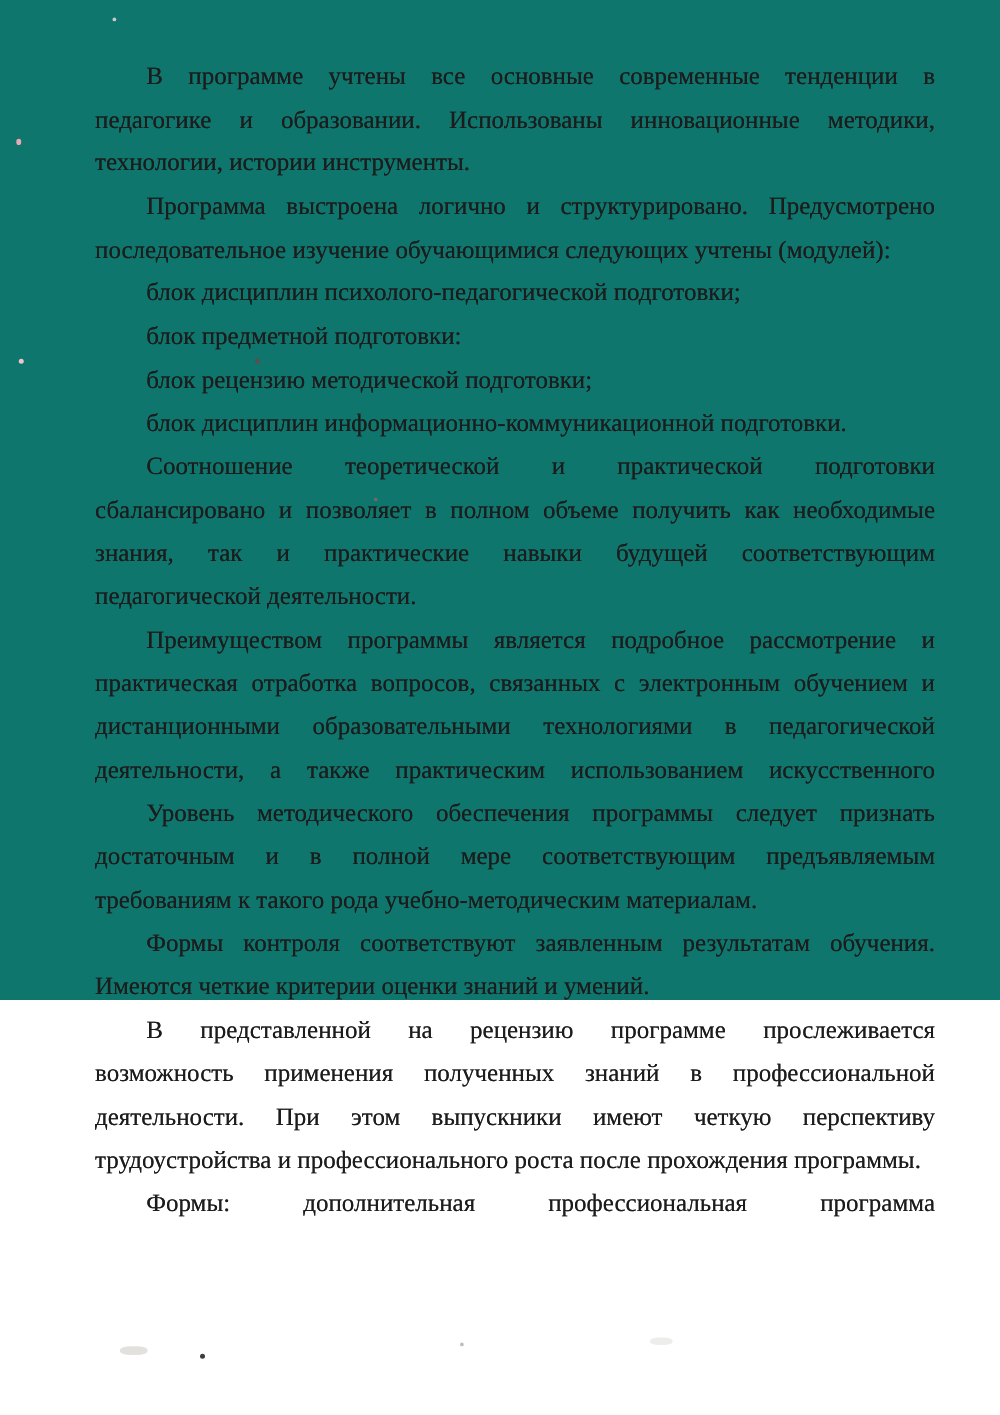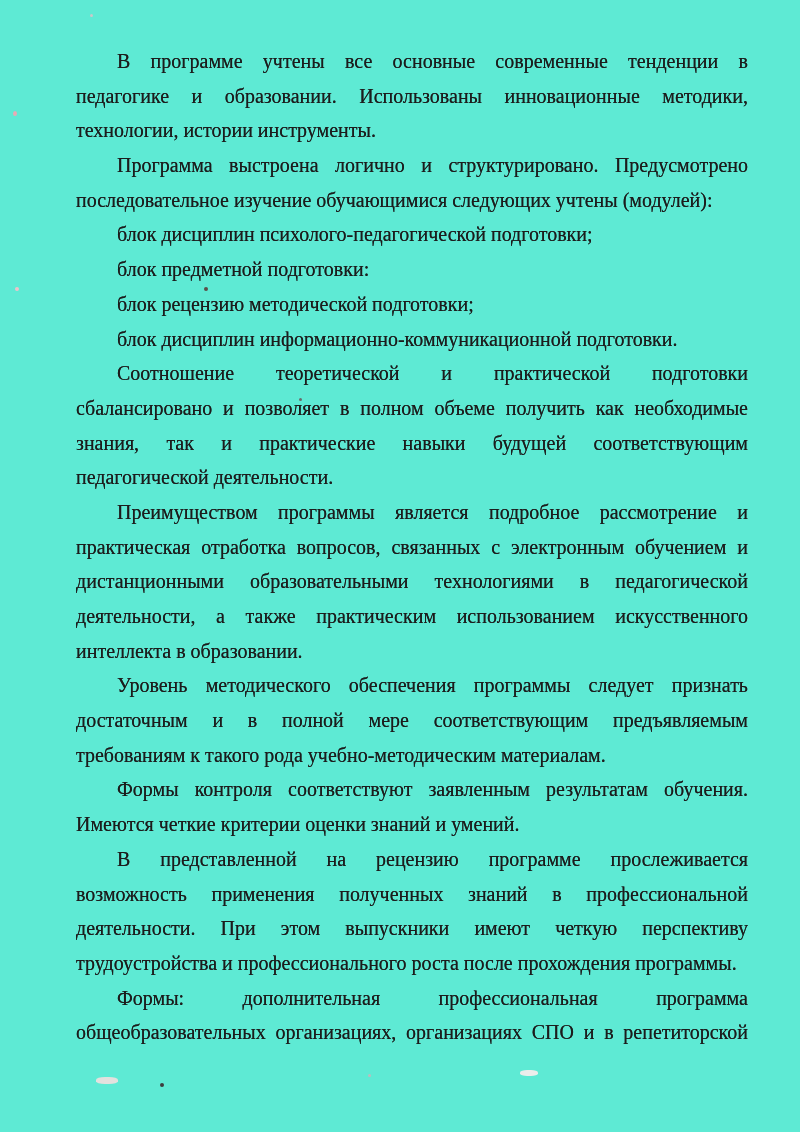--- a/index.html
+++ b/index.html
@@ -8,22 +8,22 @@
   }
   body {
     width: 800px;
     height: 1132px;
     overflow: hidden;
     background: #ffffff;
   }
   .page {
     position: relative;
     width: 800px;
-    height: 1132px;
-    background: #5eead4;
+    height: 800px;
+    background: #0f766e;
     font-family: "Liberation Serif", "DejaVu Serif", serif;
     color: #1c1c1c;
   }
   .text-block {
     position: absolute;
     left: 76px;
     top: 44px;
     width: 672px;
   }
   .ln {
@@ -71,32 +71,30 @@
     <div class="ln ind">блок рецензию методической подготовки;</div>
     <div class="ln ind">блок дисциплин информационно-коммуникационной подготовки.</div>
     <div class="ln ind jf">Соотношение теоретической и практической подготовки</div>
     <div class="ln jf">сбалансировано и позволяет в полном объеме получить как необходимые</div>
     <div class="ln jf">знания, так и практические навыки будущей соответствующим</div>
     <div class="ln">педагогической деятельности.</div>
     <div class="ln ind jf">Преимуществом программы является подробное рассмотрение и</div>
     <div class="ln jf">практическая отработка вопросов, связанных с электронным обучением и</div>
     <div class="ln jf">дистанционными образовательными технологиями в педагогической</div>
     <div class="ln jf">деятельности, а также практическим использованием искусственного</div>
-    <div class="ln">интеллекта в образовании.</div>
     <div class="ln ind jf">Уровень методического обеспечения программы следует признать</div>
     <div class="ln jf">достаточным и в полной мере соответствующим предъявляемым</div>
     <div class="ln">требованиям к такого рода учебно-методическим материалам.</div>
     <div class="ln ind jf">Формы контроля соответствуют заявленным результатам обучения.</div>
     <div class="ln">Имеются четкие критерии оценки знаний и умений.</div>
     <div class="ln ind jf">В представленной на рецензию программе прослеживается</div>
     <div class="ln jf">возможность применения полученных знаний в профессиональной</div>
     <div class="ln jf">деятельности. При этом выпускники имеют четкую перспективу</div>
     <div class="ln">трудоустройства и профессионального роста после прохождения программы.</div>
     <div class="ln ind jf">Формы: дополнительная профессиональная программа</div>
-    <div class="ln jf">общеобразовательных организациях, организациях СПО и в репетиторской</div>
   </div>
 
   <div>
     <div class="speck pink1"></div>
     <div class="speck pink2"></div>
     <div class="speck dark1"></div>
     <div class="speck dark2"></div>
     <div class="speck dark3"></div>
     <div class="speck gray1"></div>
     <div class="speck gray2"></div>

